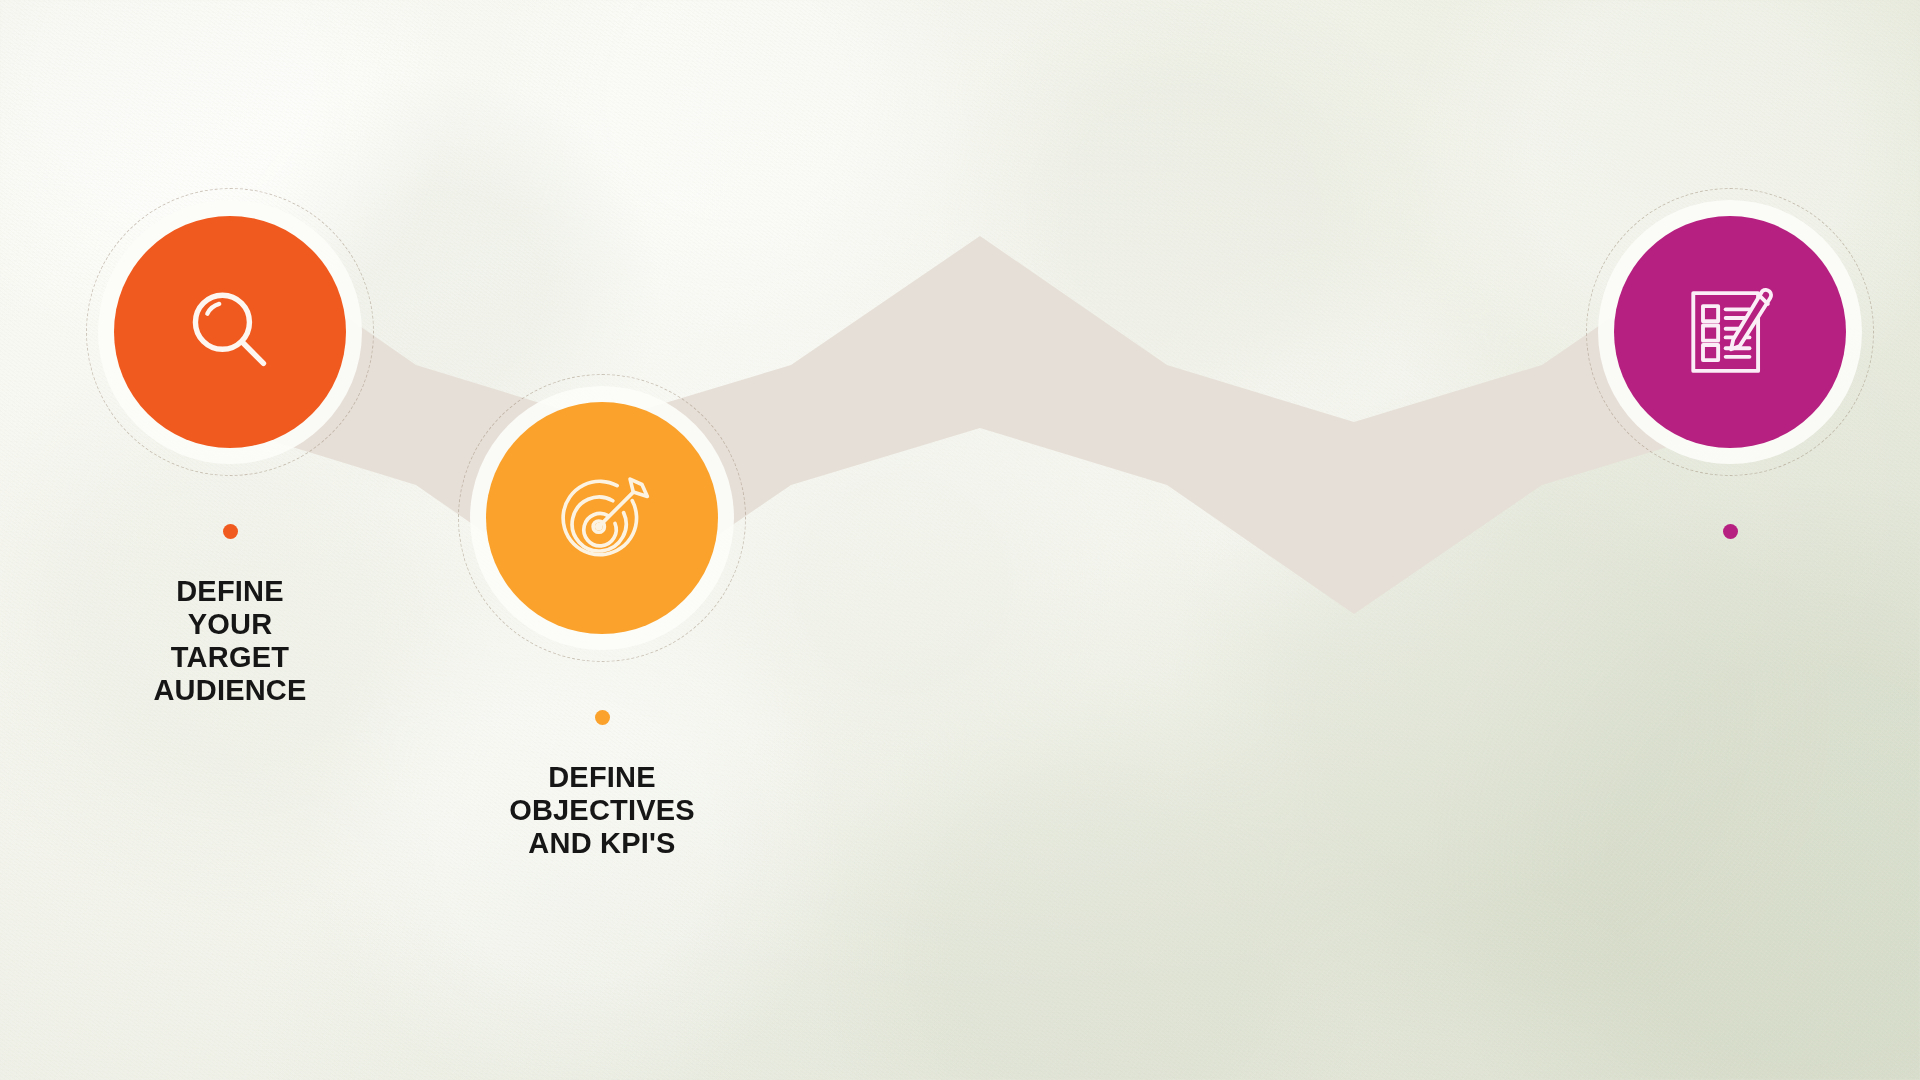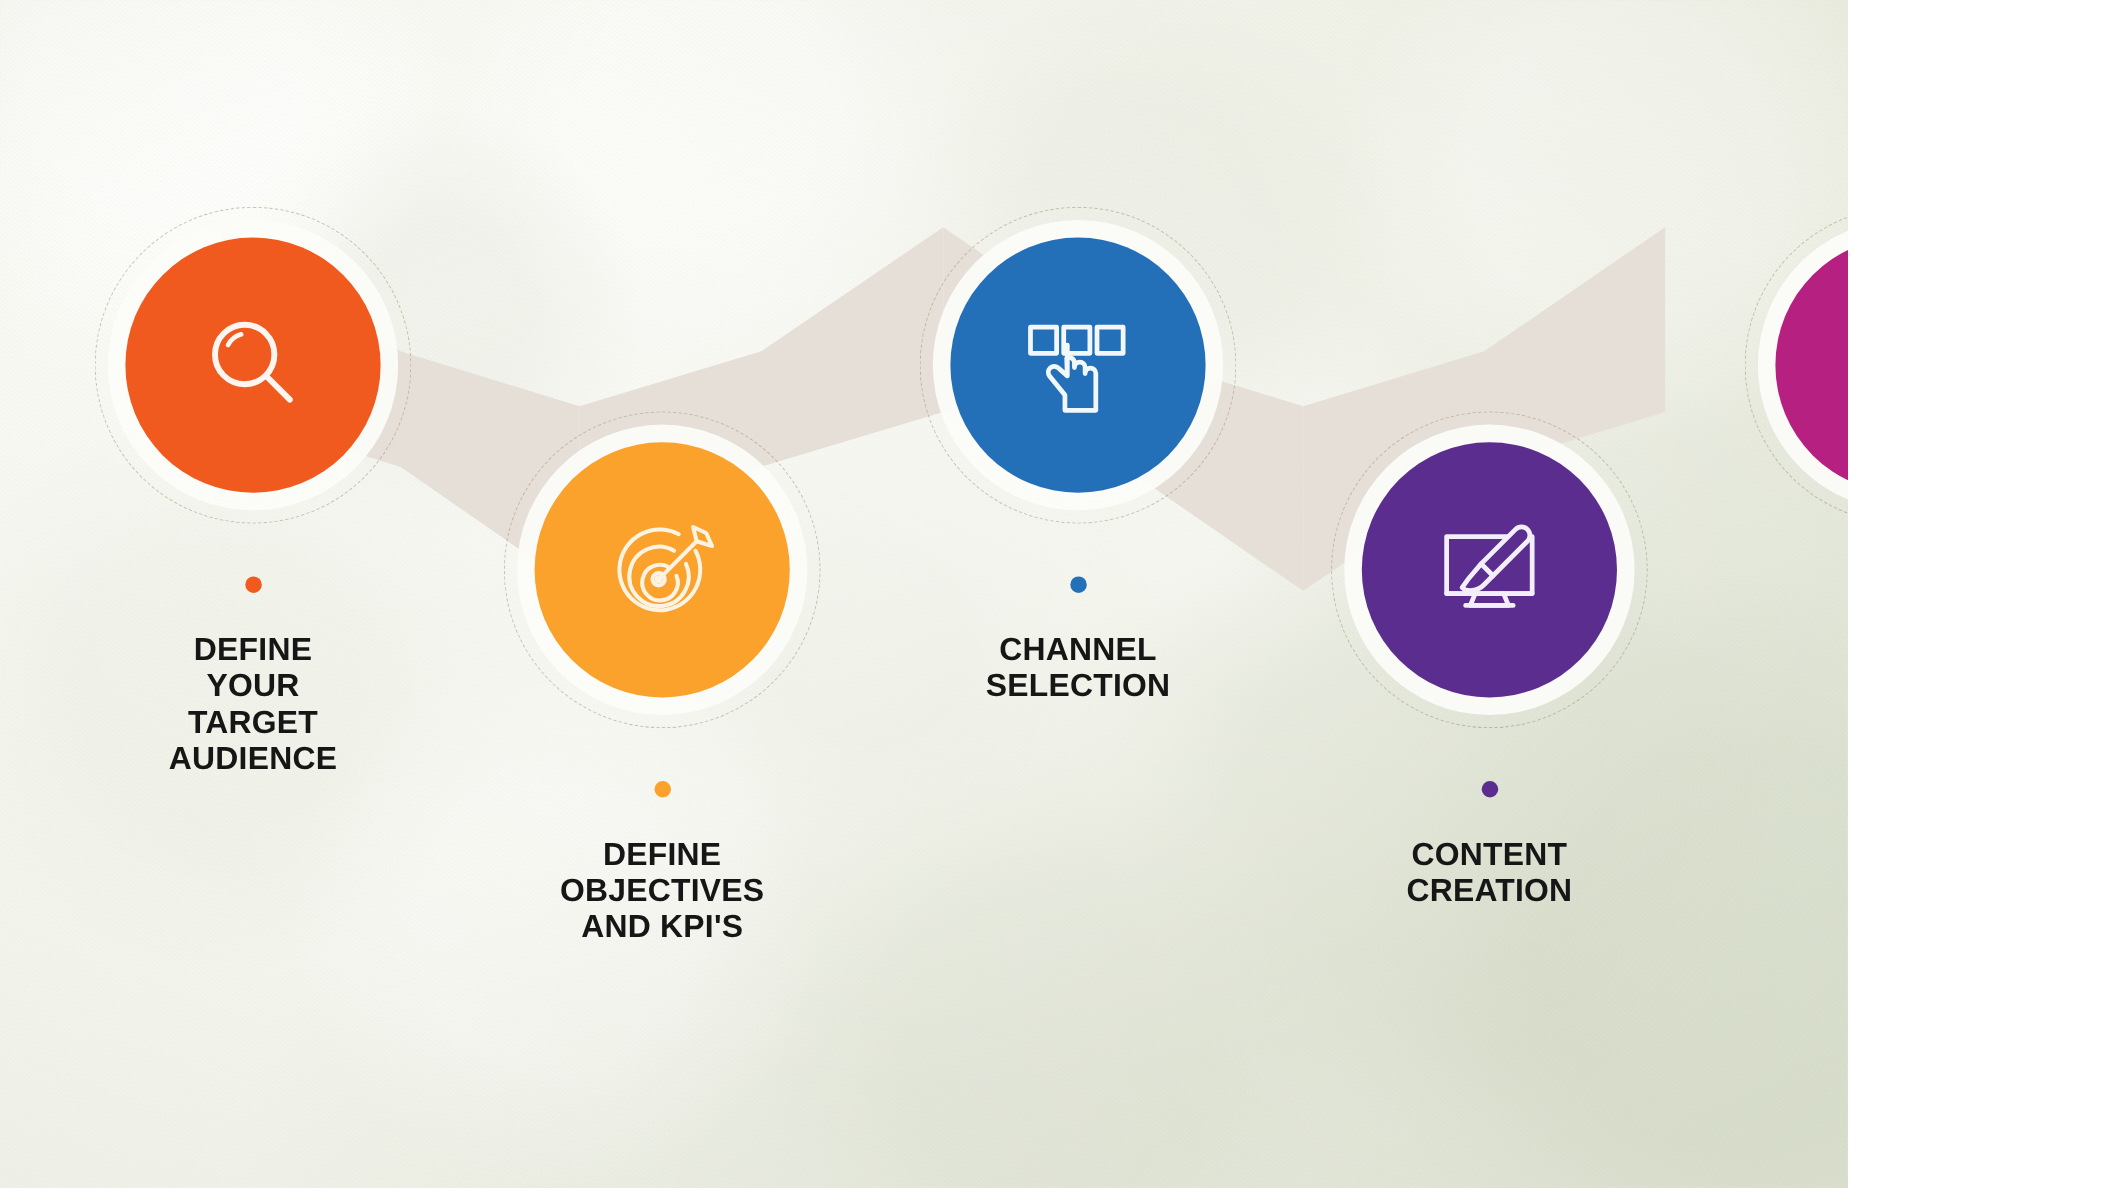--- a/index.html
+++ b/index.html
@@ -7,21 +7,21 @@
 
   html, body {
     width:1920px; height:1080px;
     overflow:hidden;
     font-family:"Liberation Sans", sans-serif;
   }
 
   
   #stage {
     position:relative;
-    width:1680px; height:1080px;
+    width:1920px; height:1080px;
     background:#f4f4ee;
     overflow:hidden;
   }
   .bg-layer { position:absolute; inset:0; }
 
   .bg-base {
     background:
       radial-gradient(ellipse 70% 60% at 14% 16%, #fbfbf7 0%, rgba(251,251,247,0) 62%),
       radial-gradient(ellipse 80% 70% at 82% 88%, #dfe3d4 0%, rgba(223,227,212,0) 60%),
       radial-gradient(ellipse 60% 55% at 96% 52%, #e2e6d8 0%, rgba(226,230,216,0) 58%),
@@ -170,63 +170,21 @@
       </div>
     </div>
     <div class="spacer-a"></div>
     <div class="dot" style="background: rgb(250, 162, 44);"></div>
     <div class="spacer-b"></div>
     <div class="step-label">DEFINE
 OBJECTIVES
 AND KPI'S</div>
   </div>
 
-  <div class="step slot-top" style="left:830px; top:182px;">
-    <div class="disc-wrap">
-      <div class="disc-dashring"></div>
-      <div class="disc-halo"></div>
-      <div class="disc" style="background: rgb(36, 112, 184);">
-        <svg viewBox="0 0 100 100" fill="none" stroke="#f2f7fc" stroke-width="4" stroke-linecap="round" stroke-linejoin="round">
-          <rect x="10" y="18" width="22" height="22"></rect>
-          <rect x="38" y="18" width="22" height="22"></rect>
-          <rect x="66" y="18" width="22" height="22"></rect>
-          <path d="M41 33 v26 M41 59 l-8 -7 a5 5 0 0 0 -7 7 l13 16 v13 h26 v-17
-                   l0 -14 a4.5 4.5 0 0 0 -9 0 v-5 a4.5 4.5 0 0 0 -9 0 v-4
-                   a4.5 4.5 0 0 0 -6.5 -4 Z" fill="#2470B8"></path>
-        </svg>
-      </div>
-    </div>
-    <div class="spacer-a"></div>
-    <div class="dot" style="background: rgb(36, 112, 184);"></div>
-    <div class="spacer-b"></div>
-    <div class="step-label">CHANNEL
-SELECTION</div>
-  </div>
-
-  <div class="step slot-bot" style="left:1204px; top:368px;">
-    <div class="disc-wrap">
-      <div class="disc-dashring"></div>
-      <div class="disc-halo"></div>
-      <div class="disc" style="background: rgb(91, 45, 142);">
-        <svg viewBox="0 0 100 100" fill="none" stroke="#f3effa" stroke-width="4" stroke-linecap="round" stroke-linejoin="round">
-          <path d="M14 22 h72 v48 h-72 z"></path>
-          <line x1="14" y1="70" x2="86" y2="70"></line>
-          <path d="M38 70 l-4 10 h32 l-4 -10"></path>
-          <line x1="30" y1="80" x2="70" y2="80"></line>
-          <path d="M72 16 a7 7 0 0 1 10 10 l-29 29 l-10 -10 z" fill="#5B2D8E"></path>
-          <path d="M43 45 l10 10 l-8 8 c-5 5 -14 6 -18 2 l5 -7 z" fill="#5B2D8E"></path>
-        </svg>
-      </div>
-    </div>
-    <div class="spacer-a"></div>
-    <div class="dot" style="background: rgb(91, 45, 142);"></div>
-    <div class="spacer-b"></div>
-    <div class="step-label">CONTENT
-CREATION</div>
-  </div>
+
 
   <div class="step slot-top" style="left:1580px; top:182px;">
     <div class="disc-wrap">
       <div class="disc-dashring"></div>
       <div class="disc-halo"></div>
       <div class="disc" style="background: rgb(182, 32, 128);">
         <svg viewBox="0 0 100 100" fill="none" stroke="#fbeef6" stroke-width="3.6" stroke-linecap="round" stroke-linejoin="round">
           <rect x="16" y="14" width="60" height="72"></rect>
           <rect x="25" y="26" width="14" height="14"></rect>
           <rect x="25" y="44" width="14" height="14"></rect>

